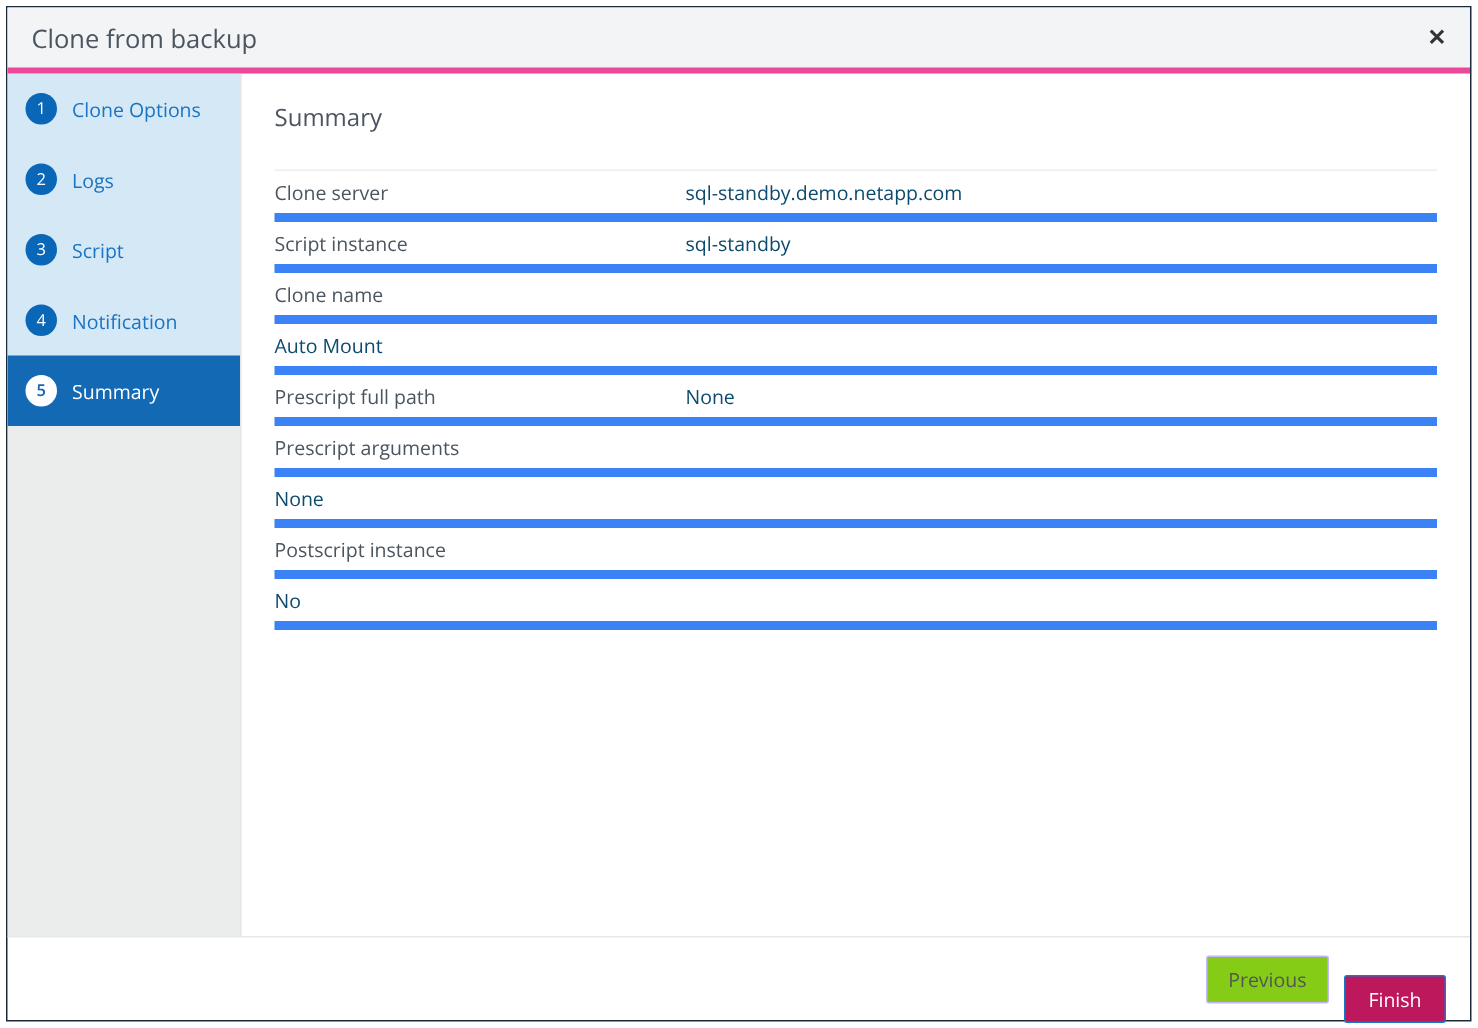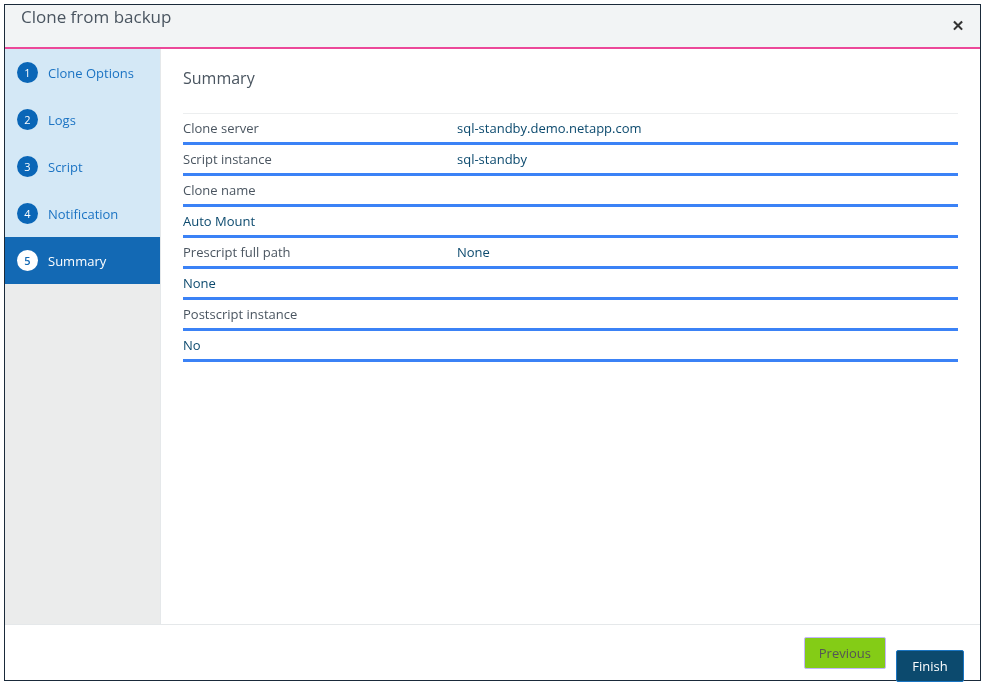--- a/index.html
+++ b/index.html
@@ -15,22 +15,23 @@
     height: 677px;
     border: 1px solid #1a2a3a;
     background: #fff;
     display: flex;
     flex-direction: column;
     position: relative;
   }
   .dialog-header {
     height: 44px;
     background: #f2f4f5;
-    border-bottom: 2px solid #ec4899;
-    display: flex;
+    border-bottom: 4px solid #ec4899;
+    display: flex;
+    align-items: center;
     padding: 0 16px;
     position: relative;
   }
   .dialog-title {
     font-size: 17px;
     color: #4a5560;
     font-weight: 400;
   }
   .close-btn {
     position: absolute;
@@ -105,21 +106,21 @@
     margin-bottom: 24px;
   }
   .summary-table {
     width: 100%;
   }
   .summary-row {
     display: flex;
     align-items: flex-start;
     min-height: 30px;
     padding: 5px 0;
-    border-bottom: 3px solid #3b82f6;
+    border-bottom: 6px solid #3b82f6;
     font-size: 13px;
   }
   .summary-row:first-child {
     border-top: 1px solid #eceeef;
   }
   .summary-label {
     width: 274px;
     color: #4a5560;
     flex-shrink: 0;
   }
@@ -146,21 +147,21 @@
     display: inline-flex;
     align-items: center;
     justify-content: center;
   }
   .btn-secondary {
     background: #84cc16;
     border: 1px solid #c4b5fd;
     color: #555;
   }
   .btn-primary {
-    background: #0c4a6e;
+    background: #be185d;
     border: 1px solid #1a75c2;
     color: #fff;
     margin-top: 27px;
   }
 </style>
 </head>
 <body>
 
 <div class="dialog">
 
@@ -210,20 +211,24 @@
           <div class="summary-label">Clone name</div>
         </div>
         <div class="summary-row">
           <div class="summary-value">Auto Mount</div>
         </div>
         <div class="summary-row">
           <div class="summary-label">Prescript full path</div>
           <div class="summary-value">None</div>
         </div>
         <div class="summary-row">
+          <div class="summary-label">Prescript arguments</div>
+          <div class="summary-value"></div>
+        </div>
+        <div class="summary-row">
           <div class="summary-value">None</div>
         </div>
         <div class="summary-row">
           <div class="summary-label">Postscript instance</div>
           <div class="summary-value"></div>
         </div>
         <div class="summary-row">
           <div class="summary-value">No</div>
         </div>
       </div>

